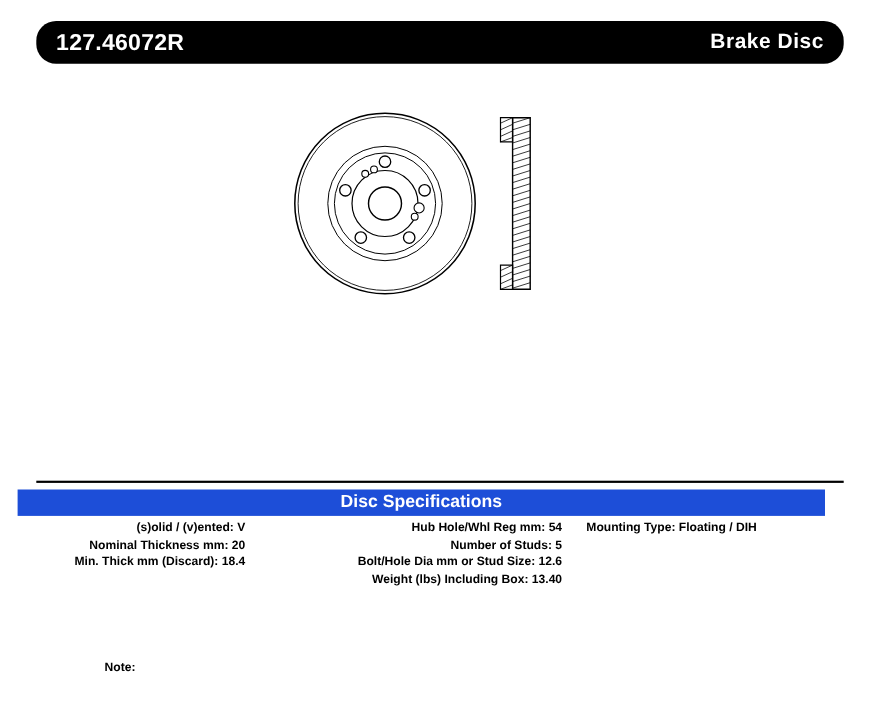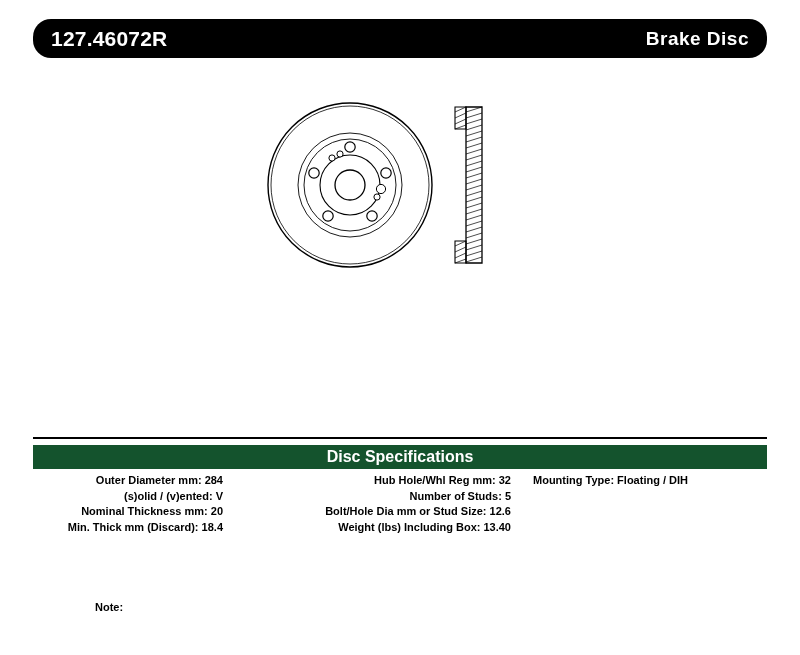--- a/index.html
+++ b/index.html
@@ -59,25 +59,25 @@
   .spec-rule {
     position: absolute;
     left: 33px;
     top: 437px;
     width: 734px;
     height: 2px;
     background: #000000;
   }
   .spec-header {
     position: absolute;
-    left: 33px;
+    left: 16px;
     top: 445px;
     width: 734px;
     height: 24px;
-    background: #14532d;
+    background: #1d4ed8;
     color: #ffffff;
     font-size: 16px;
     font-weight: bold;
     text-align: center;
     line-height: 24px;
     box-sizing: border-box;
   }
 
   .spec-columns {
     position: absolute;
@@ -210,27 +210,26 @@
       </g>
     </g>
   </svg>
 </div>
 
 <div class="spec-rule"></div>
 <div class="spec-header">Disc Specifications</div>
 
 <div class="spec-columns">
   <div class="col col-left">
-    <div class="spec-line">Outer Diameter mm: 284</div>
     <div class="spec-line">(s)olid / (v)ented: V</div>
     <div class="spec-line">Nominal Thickness mm: 20</div>
     <div class="spec-line">Min. Thick mm (Discard): 18.4</div>
   </div>
   <div class="col col-mid">
-    <div class="spec-line">Hub Hole/Whl Reg mm: 32</div>
+    <div class="spec-line">Hub Hole/Whl Reg mm: 54</div>
     <div class="spec-line">Number of Studs: 5</div>
     <div class="spec-line">Bolt/Hole Dia mm or Stud Size: 12.6</div>
     <div class="spec-line">Weight (lbs) Including Box: 13.40</div>
   </div>
   <div class="col col-right">
     <div class="spec-line">Mounting Type: Floating / DIH</div>
   </div>
 </div>
 
 <div class="note">Note:</div>

